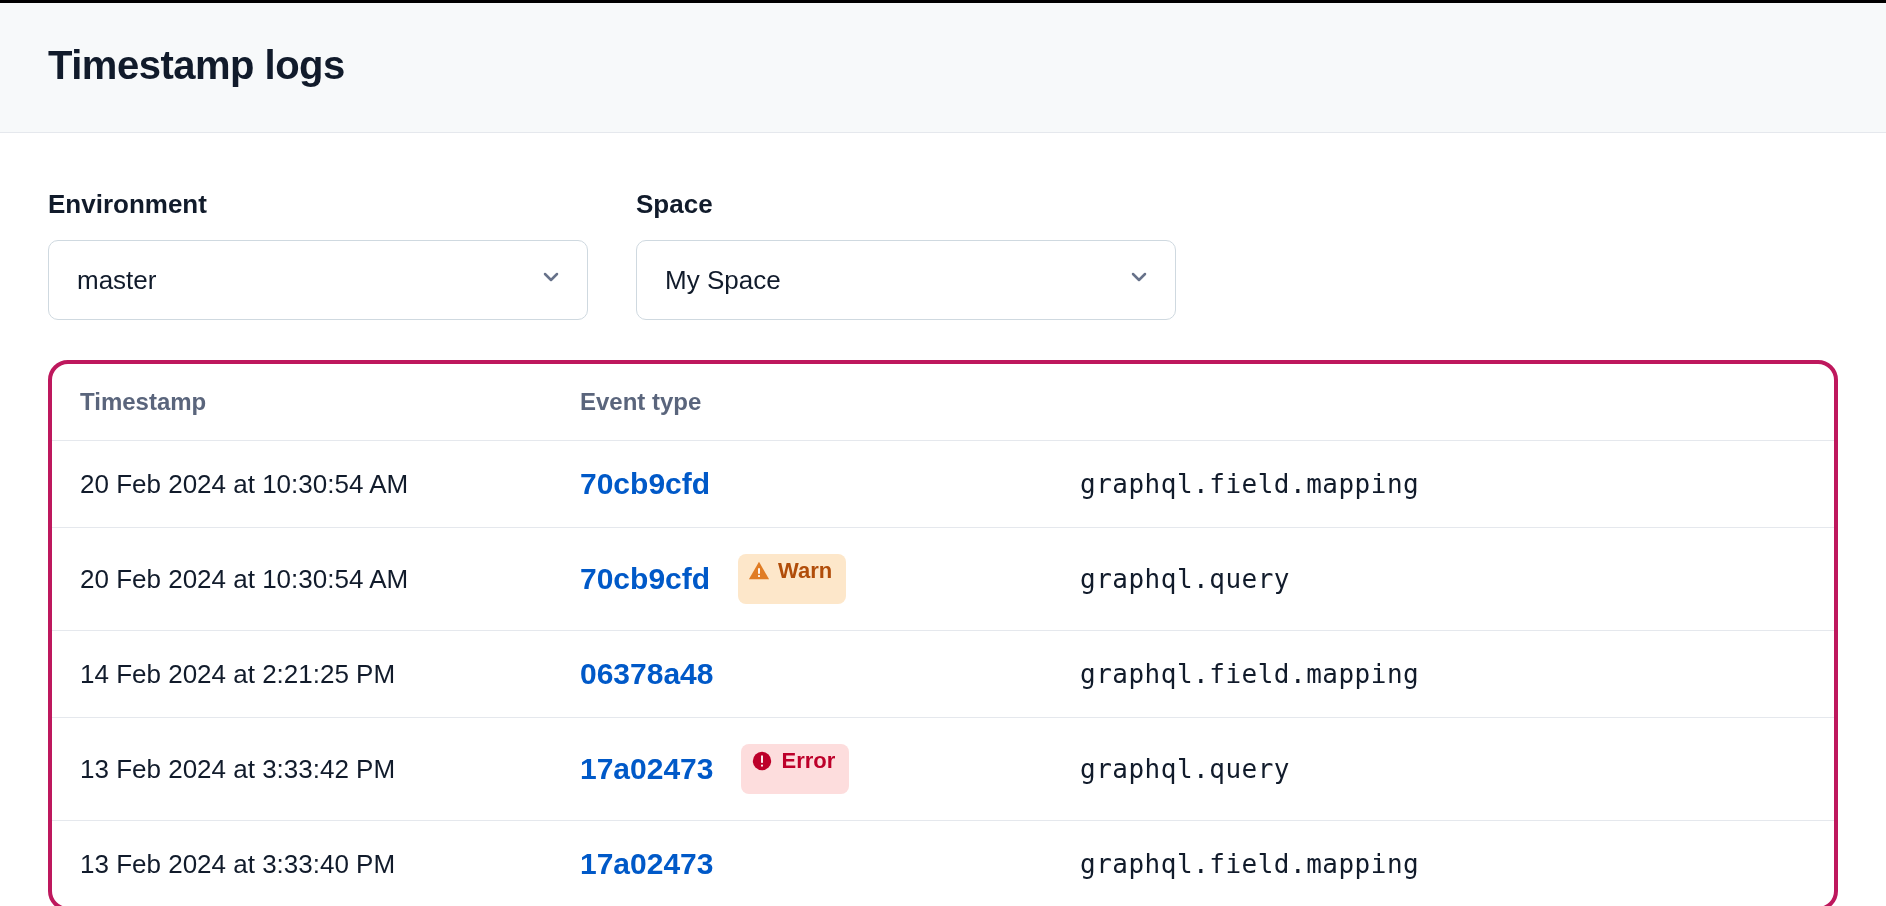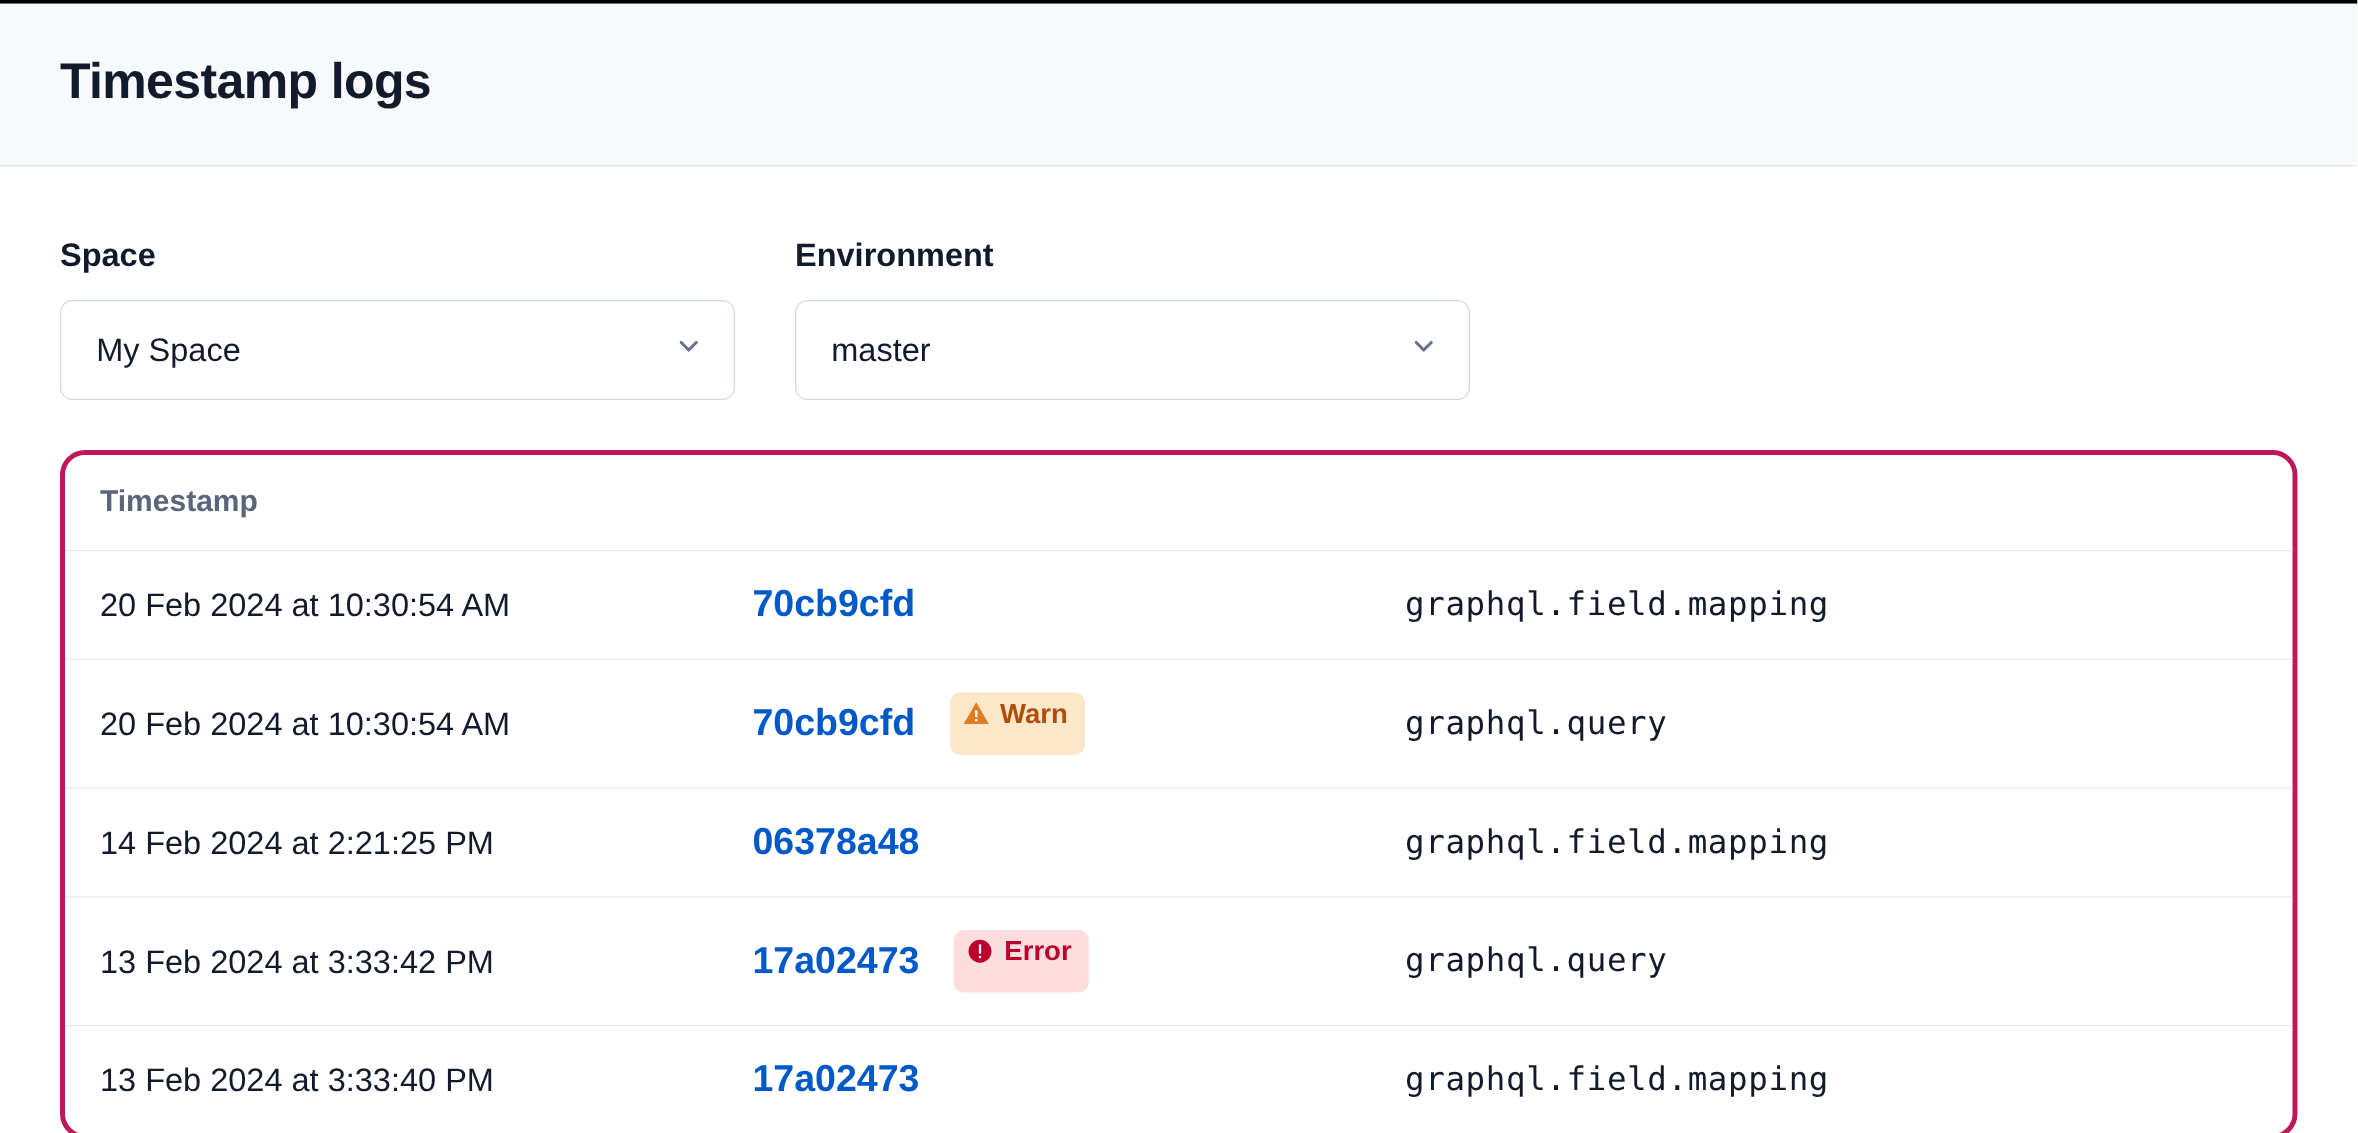--- a/index.html
+++ b/index.html
@@ -65,21 +65,20 @@
     border-bottom: 1px solid #e5e8ed;
   }
   .th {
     font-size: 24px;
     font-weight: 600;
     color: #5a657c;
   }
   .trow {
     padding: 26px 28px;
     border-bottom: 1px solid #e5e8ed;
-    gap: 22px;
   }
   .trow:last-child { border-bottom: none; }
   .td-ts {
     font-size: 26px;
     font-weight: 500;
     color: #111b2b;
   }
   .td-req {
     display: flex;
     align-items: center;
@@ -120,48 +119,49 @@
 </head>
 <body>
 
 <div class="top-border"></div>
 
 <div class="header">
   <h1 class="page-title">Timestamp logs</h1>
 </div>
 
 <div class="filters">
+  <div class="filter-group">
+    <div class="filter-label">Environment</div>
+    <div class="select">
+      <span>master</span>
+      <span class="chevron">
+        <svg width="24" height="24" viewBox="0 0 24 24" fill="none" stroke="currentColor" stroke-width="2.5" stroke-linecap="round" stroke-linejoin="round">
+            <polyline points="6 9 12 15 18 9"></polyline>
+          </svg>
+      </span>
+    </div>
+  </div>
   <div class="filter-group">
     <div class="filter-label">Space</div>
     <div class="select">
       <span>My Space</span>
       <span class="chevron">
         <svg width="24" height="24" viewBox="0 0 24 24" fill="none" stroke="currentColor" stroke-width="2.5" stroke-linecap="round" stroke-linejoin="round">
             <polyline points="6 9 12 15 18 9"></polyline>
           </svg>
       </span>
     </div>
   </div>
-  <div class="filter-group">
-    <div class="filter-label">Environment</div>
-    <div class="select">
-      <span>master</span>
-      <span class="chevron">
-        <svg width="24" height="24" viewBox="0 0 24 24" fill="none" stroke="currentColor" stroke-width="2.5" stroke-linecap="round" stroke-linejoin="round">
-            <polyline points="6 9 12 15 18 9"></polyline>
-          </svg>
-      </span>
-    </div>
-  </div>
 </div>
 
 <div class="table-wrap">
   <div class="table">
     <div class="thead">
       <div class="th">Timestamp</div>
+      <div class="th">Event type</div>
     </div>
     <div id="tbody">
         <div class="trow">
           <div class="td-ts">20 Feb 2024 at 10:30:54 AM</div>
           <div class="td-req">
             <a class="req-link">70cb9cfd</a>
           </div>
           <div class="td-evt">graphql.field.mapping</div>
         </div>
         <div class="trow">

